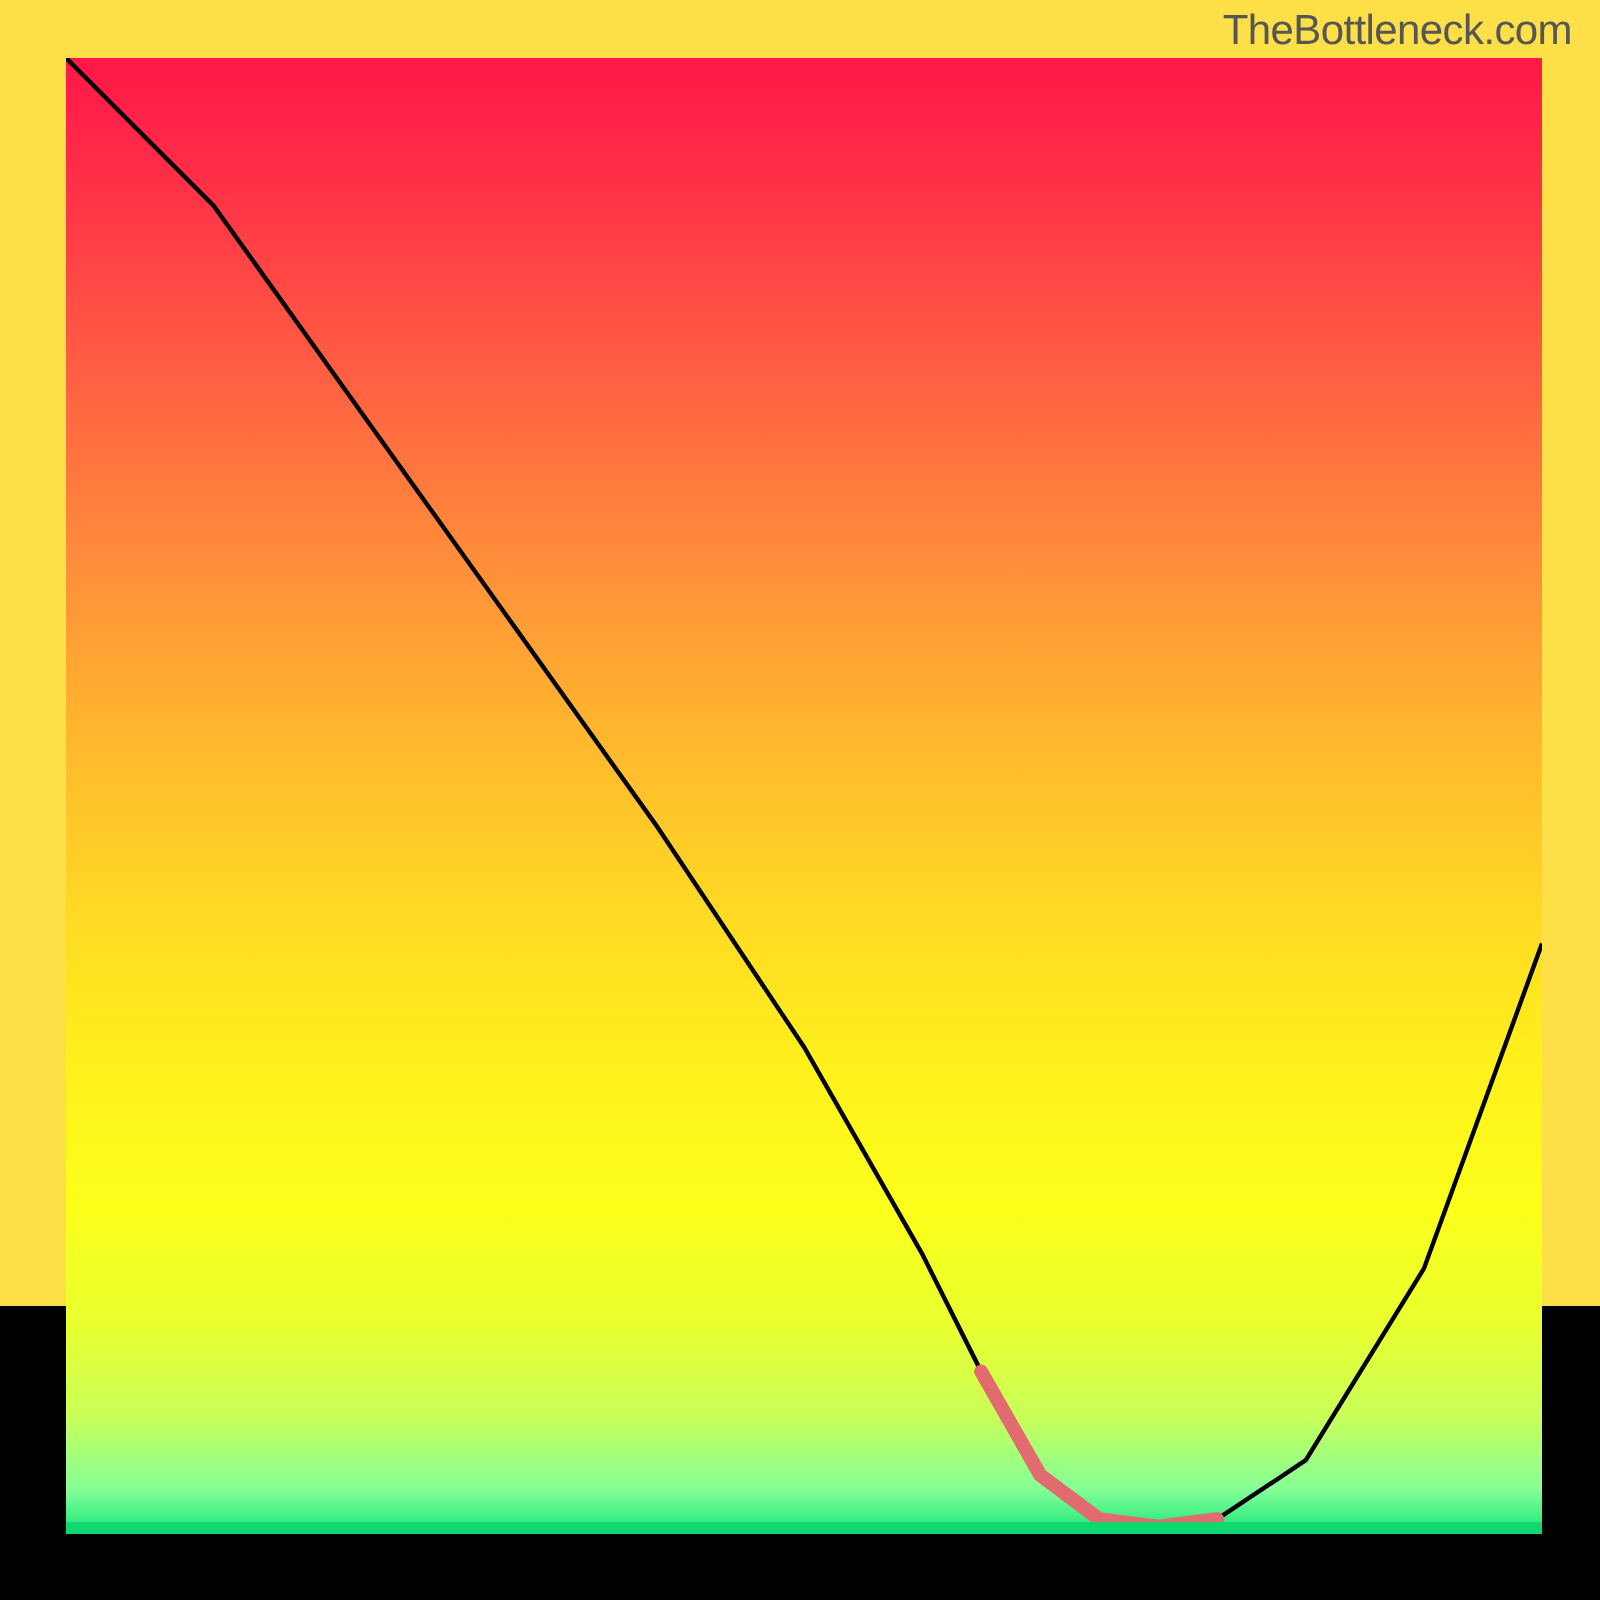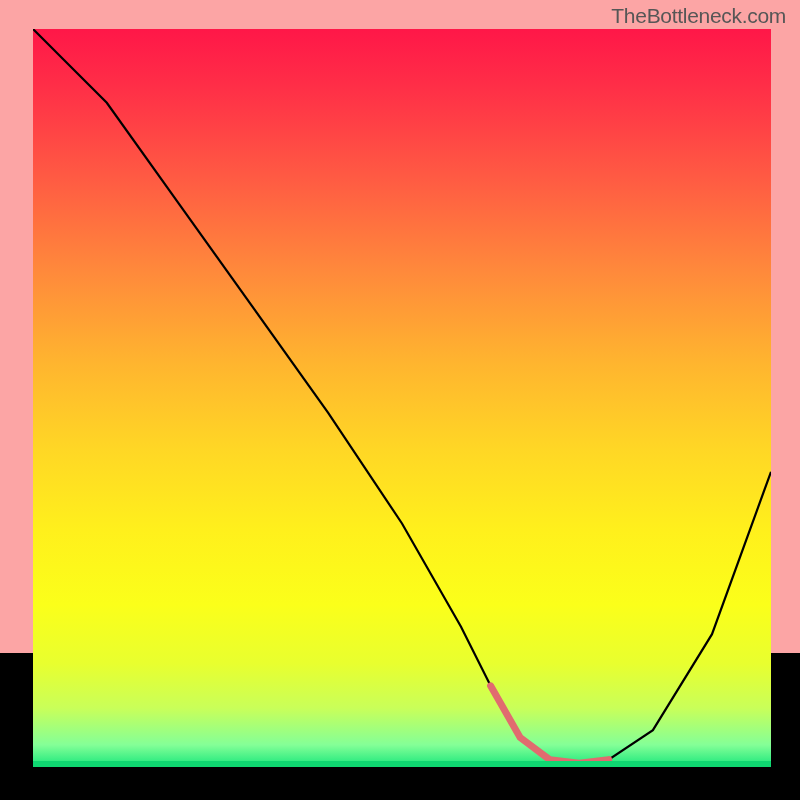--- a/index.html
+++ b/index.html
@@ -7,21 +7,21 @@
     padding: 0;
     width: 800px;
     height: 800px;
     background: #000000;
     overflow: hidden;
   }
   .container {
     position: relative;
     width: 800px;
     height: 653px;
-    background: #fca5a5;
+    background: #fde047;
   }
   .watermark {
     position: absolute;
     top: 4px;
     right: 14px;
     font-family: Arial, Helvetica, sans-serif;
     font-size: 21px;
     font-weight: 500;
     color: #565656;
     letter-spacing: -0.3px;

